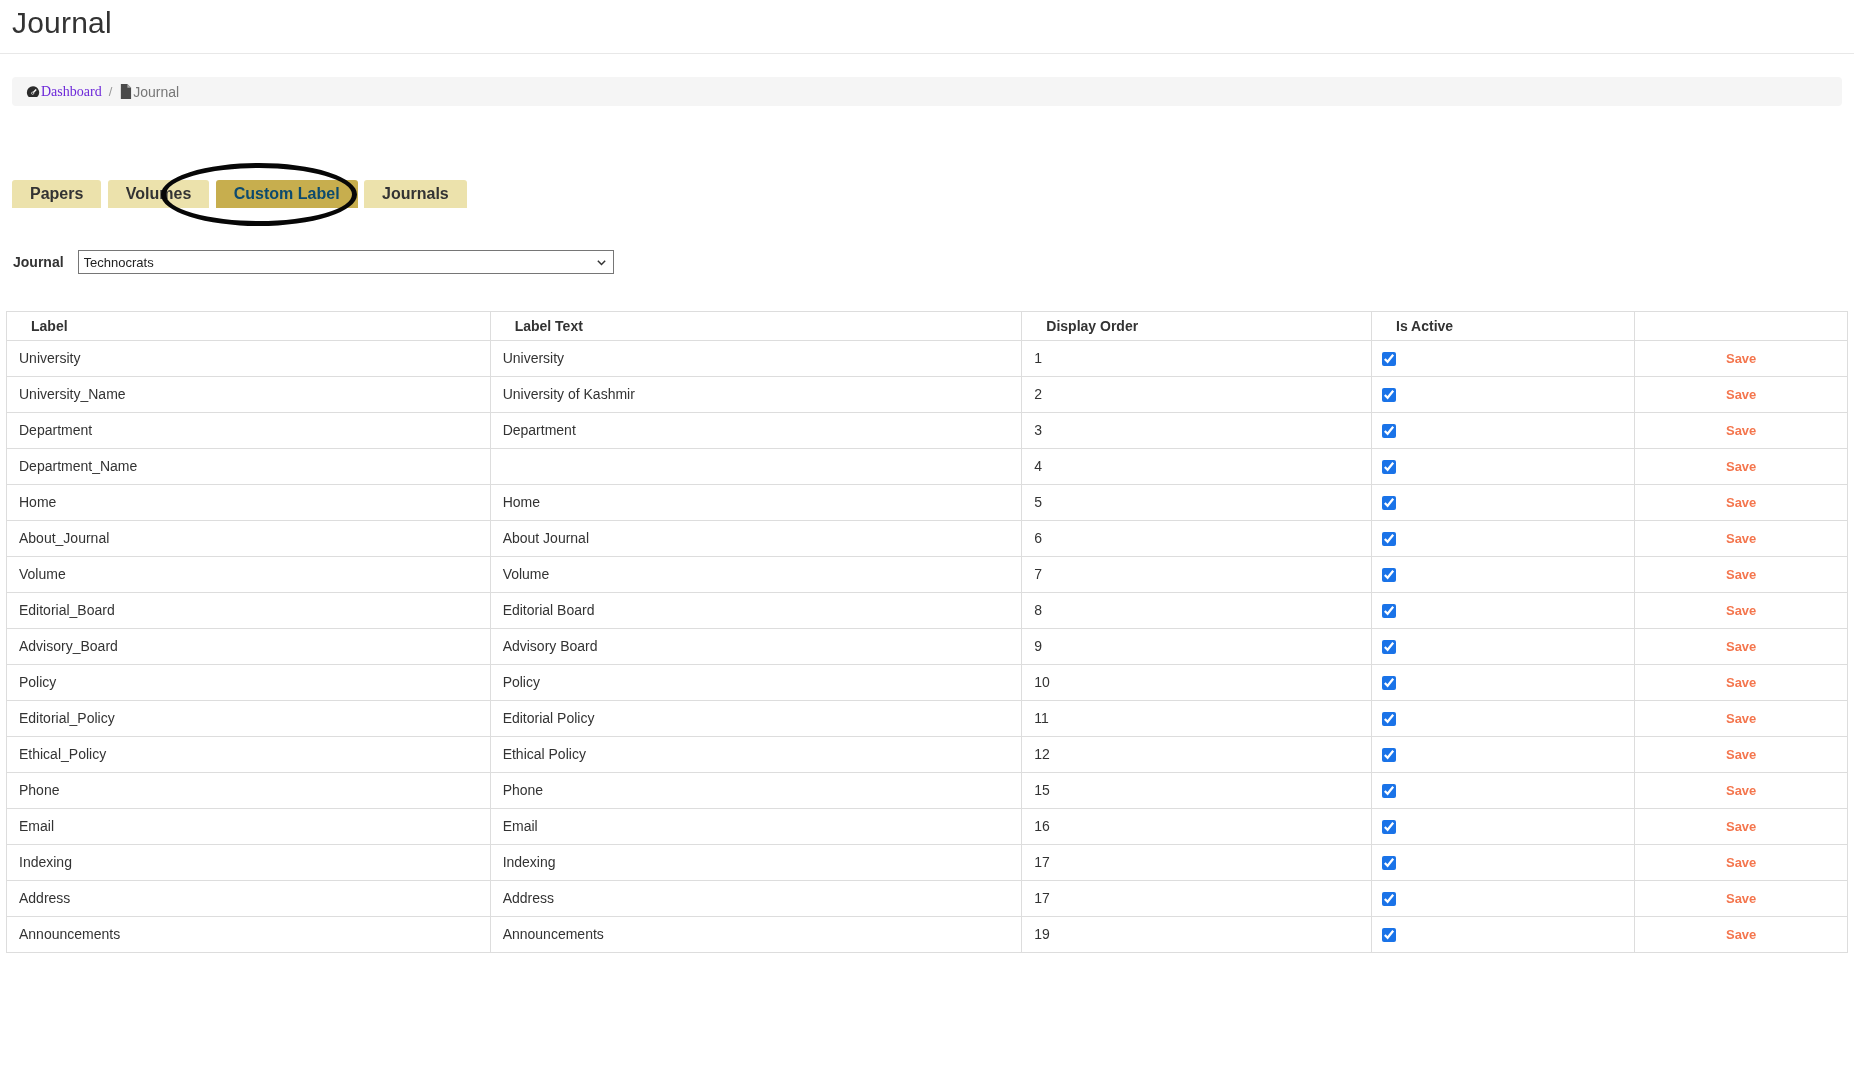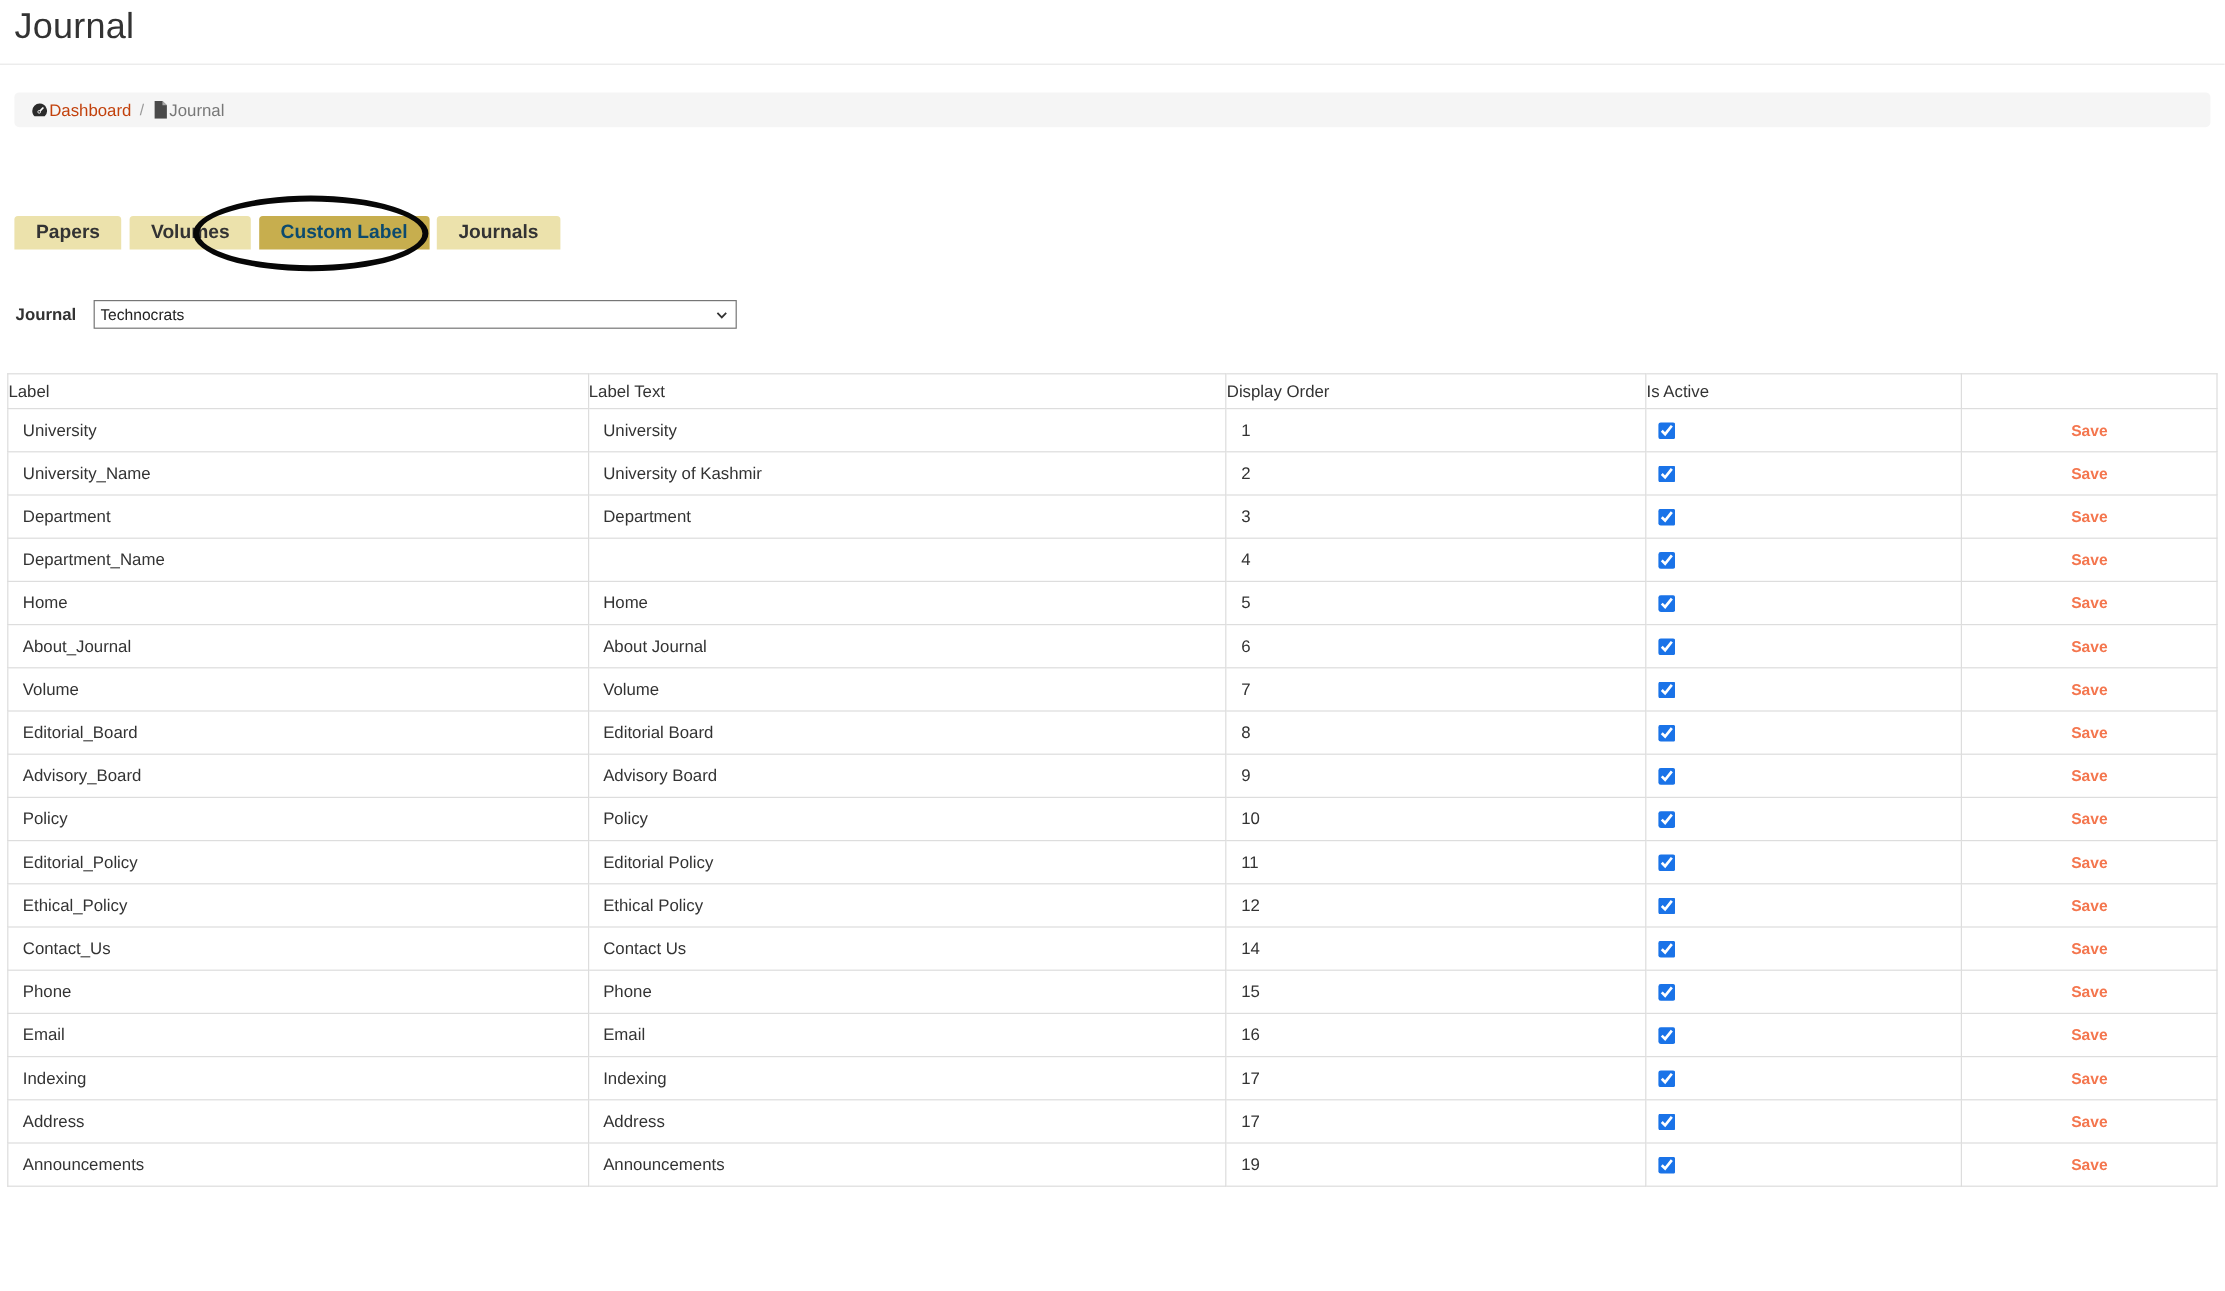--- a/index.html
+++ b/index.html
@@ -32,21 +32,21 @@
     height: 29px;
     background: #f5f5f5;
     border-radius: 4px;
     display: flex;
     align-items: center;
     padding: 0 14px;
     font-size: 14px;
     color: #777;
   }
   .crumb { display: inline-flex; align-items: center; text-decoration: none; }
-  .crumb-link { color: #c2410c; cursor: pointer; }
+  .crumb-link { color: #6d28d9; cursor: pointer; font-family: Liberation Serif, serif; }
   .crumb-current { color: #777; }
   .crumb .icon { display: inline-flex; margin-right: 1px; }
   .crumb-sep { color: #999; padding: 0 7px; font-size: 13px; }
 
   
   .tabs {
     position: relative;
     margin: 74px 0 0 12px;
     height: 28px;
     white-space: nowrap;
@@ -122,23 +122,23 @@
     table-layout: fixed;
   }
   .label-table th, .label-table td {
     border: 1px solid #ddd;
     text-align: left;
     vertical-align: middle;
     overflow: hidden;
   }
   .label-table th {
     font-size: 14px;
-    font-weight: 400;
-    color: #333;
-    padding: 5px 0;
+    font-weight: 700;
+    color: #333;
+    padding: 5px 24px;
     line-height: 18px;
     height: 29px;
   }
   .label-table td {
     font-size: 14px;
     color: #333;
     padding: 9px 12px;
     line-height: 17px;
     height: 36px;
   }
@@ -368,31 +368,20 @@
     <td>12</td>
     <td class="c-active-cell">
       <input type="checkbox" class="active-checkbox" checked="" style="">
     </td>
     <td class="c-save-cell">
       <a class="save">Save</a>
     </td>
   </tr>
 
 
-  <tr>
-    <td>Contact_Us</td>
-    <td>Contact Us</td>
-    <td>14</td>
-    <td class="c-active-cell">
-      <input type="checkbox" class="active-checkbox" checked="" style="">
-    </td>
-    <td class="c-save-cell">
-      <a class="save">Save</a>
-    </td>
-  </tr>
 
   <tr>
     <td>Phone</td>
     <td>Phone</td>
     <td>15</td>
     <td class="c-active-cell">
       <input type="checkbox" class="active-checkbox" checked="" style="">
     </td>
     <td class="c-save-cell">
       <a class="save">Save</a>

